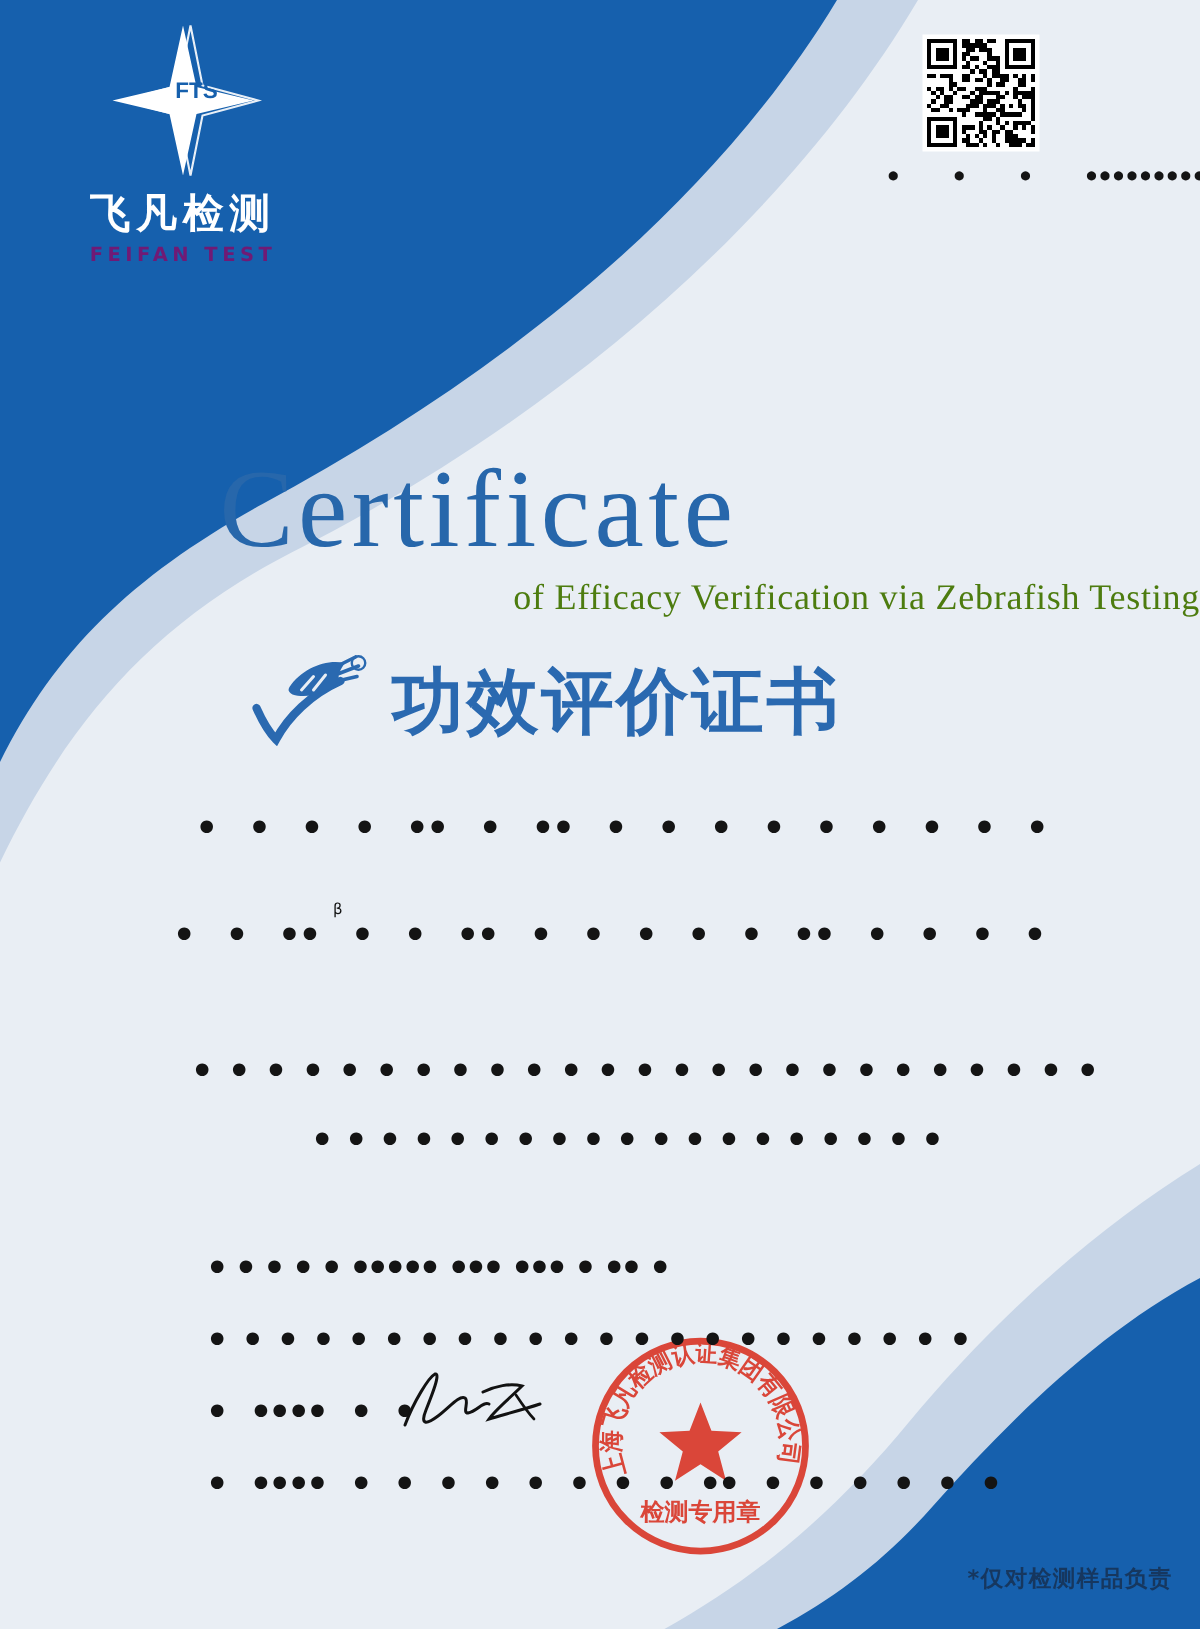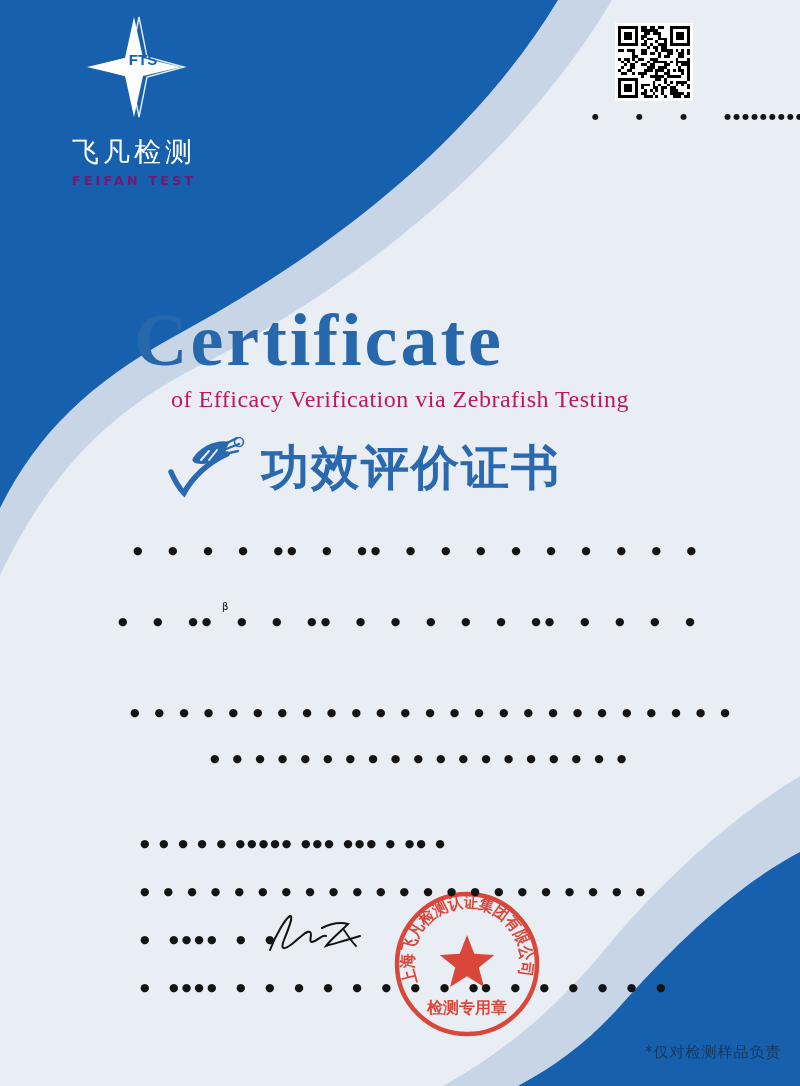--- a/index.html
+++ b/index.html
@@ -3,39 +3,39 @@
 <meta charset="utf-8">
 <style>
   html,body{margin:0;padding:0;background:#666;}
   .page{
     position:relative;width:800px;height:1086px;margin:0 auto;
     background:#e9eef4;overflow:hidden;
     font-family:"DejaVu Sans",sans-serif;
   }
   .bg{position:absolute;left:0;top:0;width:800px;height:1086px;z-index:0;}
   
-  .logo{position:absolute;left:44px;top:12px;width:180px;z-index:3;text-align:center;}
+  .logo{position:absolute;left:32px;top:12px;width:180px;z-index:3;text-align:center;}
   .logo-star{display:block;margin:0 auto;}
-  .logo-cn{color:#fff;font-size:27px;font-weight:normal;letter-spacing:4px;margin-top:12px;}
+  .logo-cn{color:#fff;font-size:27px;font-weight:bold;letter-spacing:4px;margin-top:2px;}
   .logo-en{color:#701a75;font-size:13px;font-weight:bold;letter-spacing:3px;margin-top:3px;}
   
   .qr{position:absolute;left:615px;top:23px;width:78px;height:78px;background:#fff;padding:3px;box-sizing:border-box;z-index:3;}
   .qr svg{display:block;width:72px;height:72px;}
   .dotrow,.dotrow-s,.dotrow-t{position:absolute;z-index:5;color:#141414;line-height:1;white-space:pre;font-family:"DejaVu Sans",sans-serif;}
   .qr-caption{left:592px;top:113px;font-size:8px;letter-spacing:2px;word-spacing:13px;}
   
   .title{
     position:absolute;left:0;top:298px;width:638px;margin:0;text-align:center;z-index:2;
-    font-family:"Liberation Serif","DejaVu Serif",serif;font-weight:bold;
+    font-family:"Liberation Serif","DejaVu Serif",serif;font-weight:normal;
     font-size:74px;color:#2767ab;letter-spacing:3px;
   }
   .subtitle{
-    position:absolute;left:0;top:386px;width:800px;text-align:center;z-index:2;
+    position:absolute;left:0;top:386px;width:800px;text-align:right;z-index:2;
     font-family:"Liberation Serif","DejaVu Serif",serif;
-    font-size:24px;color:#be185d;letter-spacing:0.5px;
+    font-size:24px;color:#4d7c0f;letter-spacing:0.5px;
   }
   .cn-title-row{
     position:absolute;left:0;top:436px;width:728px;z-index:2;
     display:flex;align-items:center;justify-content:center;gap:14px;
   }
   .cn-title{font-size:48px;font-weight:bold;color:#2a69b0;letter-spacing:2px;}
   
   .r-wide {font-size:11px;letter-spacing:4px;word-spacing:14px;}
   .r-even {font-size:11px;letter-spacing:15px;}
   .r-even2{font-size:11px;letter-spacing:13px;}
@@ -43,21 +43,21 @@
   .r-tight{font-size:11px;letter-spacing:2px;word-spacing:2px;}
   .r-date {font-size:11px;letter-spacing:3px;word-spacing:10px;}
   .beta{position:absolute;left:222px;top:601px;z-index:5;font-size:10px;color:#111;}
   
   .signature{position:absolute;left:256px;top:906px;z-index:6;}
   
   .stamp{position:absolute;left:392px;top:889px;width:150px;height:150px;z-index:4;opacity:0.93;}
   
   .footnote{
     position:absolute;left:645px;top:1043px;z-index:6;
-    font-size:15px;font-weight:normal;color:#16375f;letter-spacing:1px;
+    font-size:15px;font-weight:bold;color:#16375f;letter-spacing:1px;
   }
 </style>
 </head>
 <body>
 
 <div class="page">
 
   <svg class="bg" viewBox="0 0 800 1086" aria-hidden="true">
 
     <path d="M0,0 L612,0 C520,155 360,285 195,368 C100,417 45,482 0,575 Z" fill="#c7d5e7"></path>

